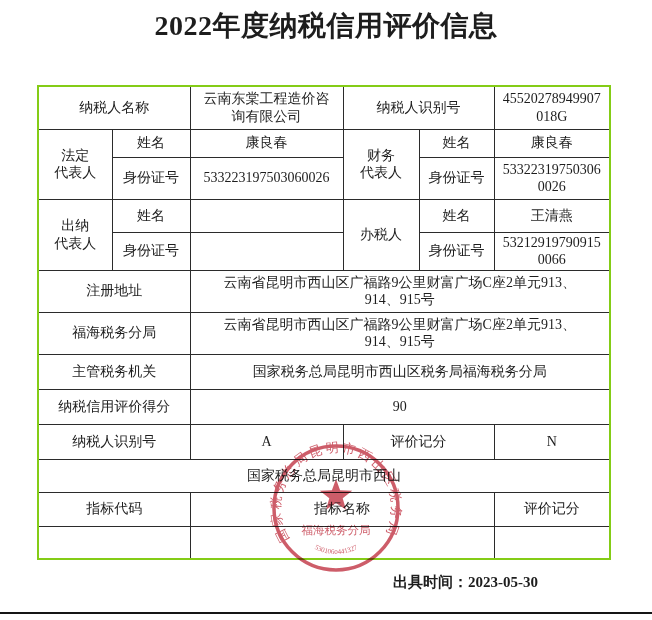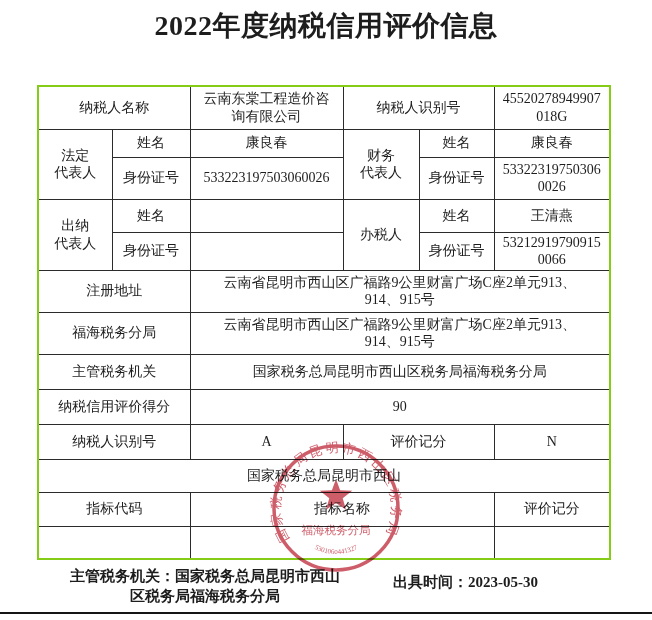--- a/index.html
+++ b/index.html
@@ -134,22 +134,20 @@
         <td>评价记分</td>
       </tr>
       <tr class="h33">
         <td colspan="2"></td>
         <td colspan="3"></td>
         <td></td>
       </tr>
     </tbody>
   </table>
 
-  <div class="footer-authority">主管税务机关：国家税务总局昆明市西山
-区税务局福海税务分局</div>
   <div class="footer-date">出具时间：2023-05-30</div>
   <div class="bottom-rule"></div>
 
   <svg class="stamp" viewBox="0 0 140 140">
     <defs>
       <path id="arcTop" d="M 23.6,99.3 A 56 56 0 1 1 116.4,99.3" fill="none"></path>
       <path id="arcBottom" d="M 25.1,78.1 A 46 46 0 0 0 114.9,78.1" fill="none"></path>
     </defs>
     <circle cx="70" cy="68" r="62" fill="none" stroke="#c5404f" stroke-width="3.5"></circle>
     <polygon fill="#c5404f" points="70,39 74.1,50.3 86.2,50.7 76.7,58.2 80,69.8 70,63 60,69.8 63.3,58.2 53.8,50.7 65.9,50.3"></polygon>

